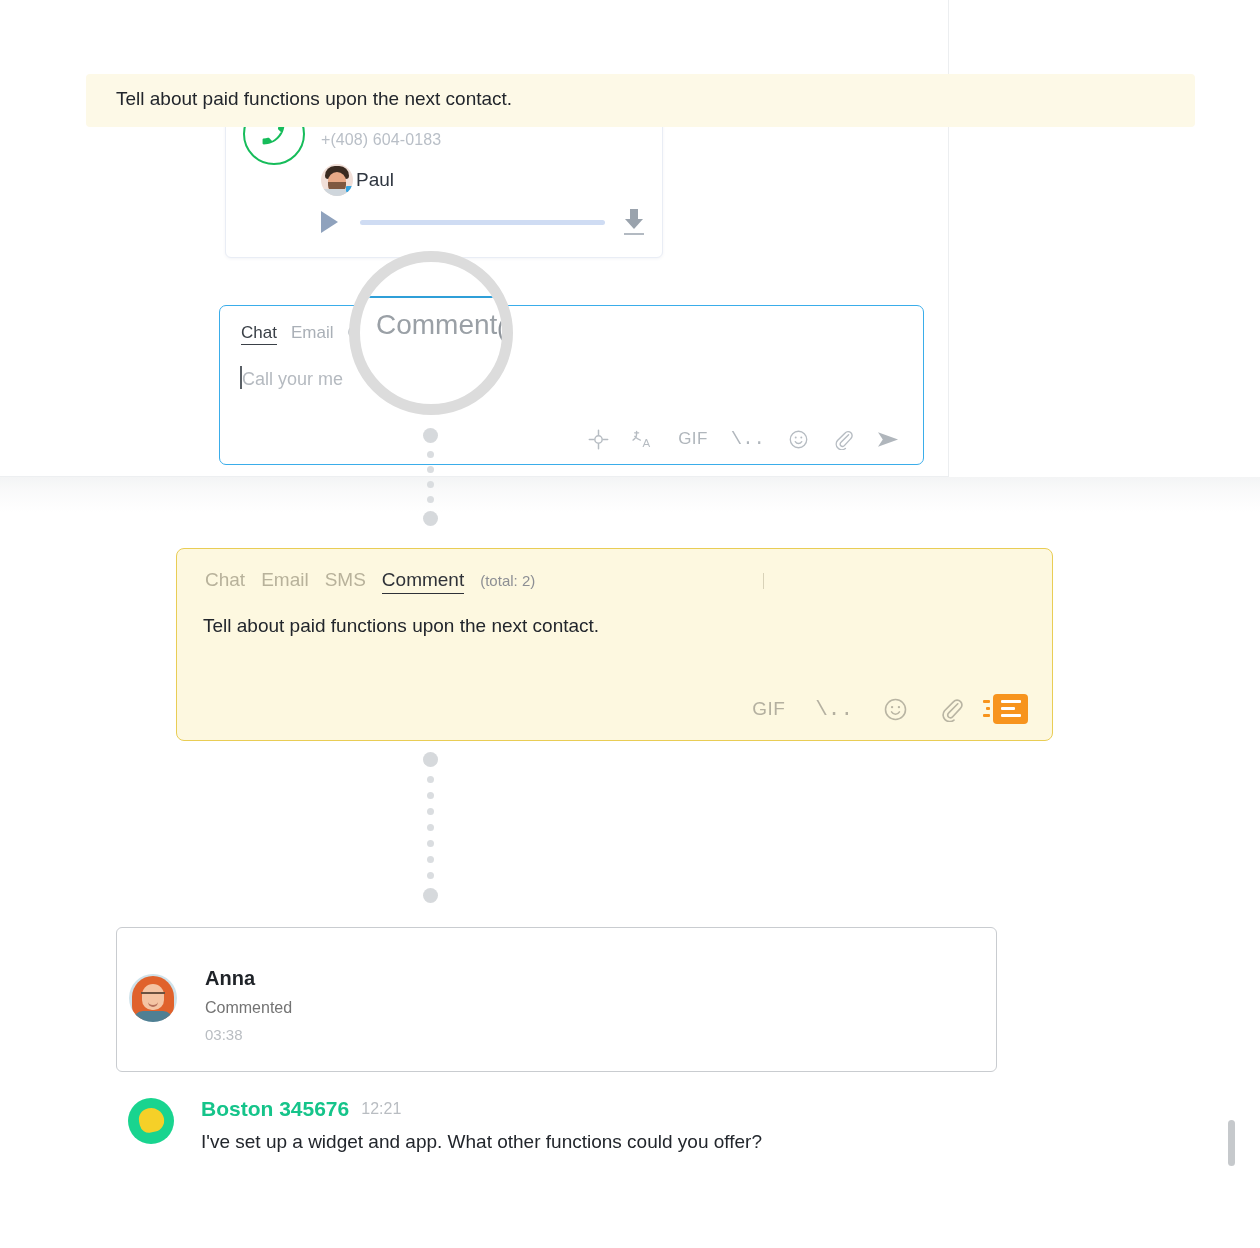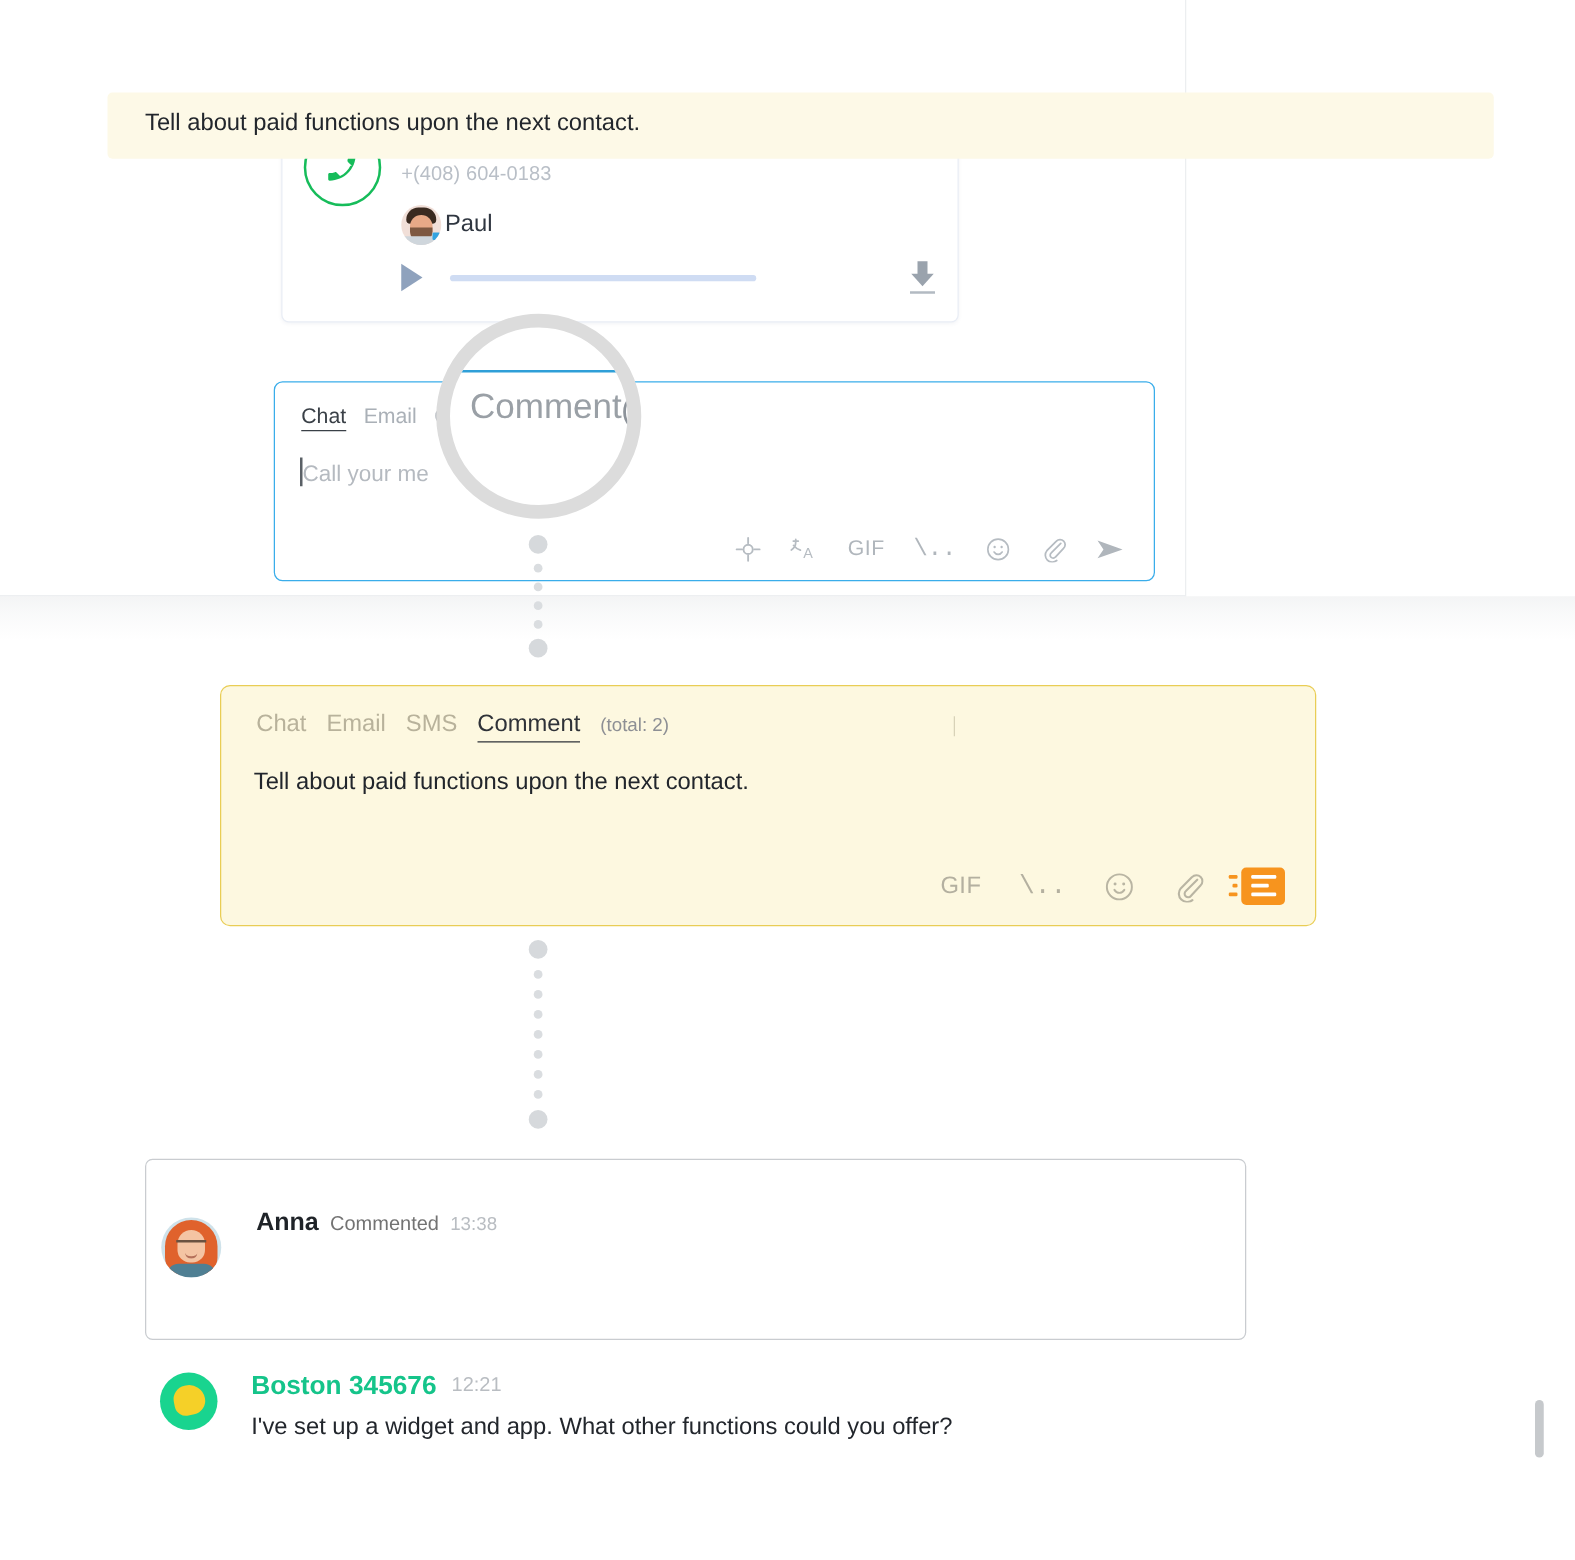--- a/index.html
+++ b/index.html
@@ -21,21 +21,21 @@
     background:#edeff1;
   }
   .shadow-band{
     position:absolute;left:0;top:477px;width:1260px;height:36px;
     background:linear-gradient(180deg,rgba(120,130,140,.085) 0%,rgba(120,130,140,.045) 38%,rgba(255,255,255,0) 100%);
     pointer-events:none;
   }
 
   
   .callback-card{
-    position:absolute;left:225px;top:78px;width:542px;height:180px;
+    position:absolute;left:225px;top:78px;width:438px;height:180px;
     background:#fff;border:1px solid #e9edf5;border-radius:6px;
     box-shadow:0 1px 3px rgba(80,100,140,.07);
     box-sizing:border-box;
   }
   .phone-ring{
     position:absolute;left:17px;top:24px;width:58px;height:58px;
     border:2px solid #16bc5a;border-radius:50%;
     display:flex;align-items:center;justify-content:center;
   }
   .phone-ring svg{display:block;}
@@ -135,21 +135,21 @@
   .anna-box{
     position:absolute;left:116px;top:927px;width:881px;height:145px;
     background:#fff;border:1.8px solid #c9ccd0;border-radius:6px;box-sizing:border-box;
   }
   .av-anna{position:absolute;left:12px;top:46px;width:48px;height:48px;background:#cfe2ea;}
   .av-anna .hair{position:absolute;left:3px;top:2px;width:42px;height:44px;background:#e0622c;border-radius:21px 21px 14px 14px;}
   .av-anna .face{position:absolute;left:13px;top:10px;width:22px;height:26px;background:#f4c4a3;border-radius:11px 11px 10px 10px;}
   .av-anna .glasses{position:absolute;left:12px;top:18px;width:24px;height:5px;border-top:2px solid #6b5240;}
   .av-anna .smile{position:absolute;left:19px;top:26px;width:10px;height:5px;border-bottom:2px solid #b4705a;border-radius:0 0 6px 6px;}
   .av-anna .body{position:absolute;left:4px;bottom:0;width:40px;height:11px;background:#4f7f93;border-radius:10px 10px 0 0;}
-  .anna-head{position:absolute;left:88px;top:39px;display:flex;align-items:baseline;gap:9px;}
+  .anna-head{position:absolute;left:88px;top:39px;display:flex;align-items:baseline;gap:9px;flex-direction:column;}
   .anna-name{font-size:20px;font-weight:bold;color:#1f2328;}
   .anna-meta{font-size:16px;color:#737373;}
   .anna-time{font-size:15px;color:#b9bdc2;}
   .anna-bubble{
     position:absolute;left:86px;top:74px;width:1109px;height:53px;
     background:#fdf9e7;border-radius:4px;
   }
   .anna-bubble span{position:absolute;left:30px;top:14px;font-size:19px;color:#22262c;white-space:nowrap;}
 
   
@@ -325,21 +325,21 @@
     <div class="avatar av-anna">
       <div class="hair"></div>
         <div class="face"></div>
         <div class="glasses"></div>
         <div class="smile"></div>
         <div class="body"></div>
     </div>
     <div class="anna-head">
       <span class="anna-name">Anna</span>
       <span class="anna-meta">Commented</span>
-      <span class="anna-time">13:38</span>
+      <span class="anna-time">03:38</span>
     </div>
   </div>
 
   <div class="avatar av-boston">
     <div class="lemon"></div>
   </div>
   <div class="boston-head">
     <span class="boston-name">Boston 345676</span>
     <span class="boston-time">12:21</span>
   </div>

